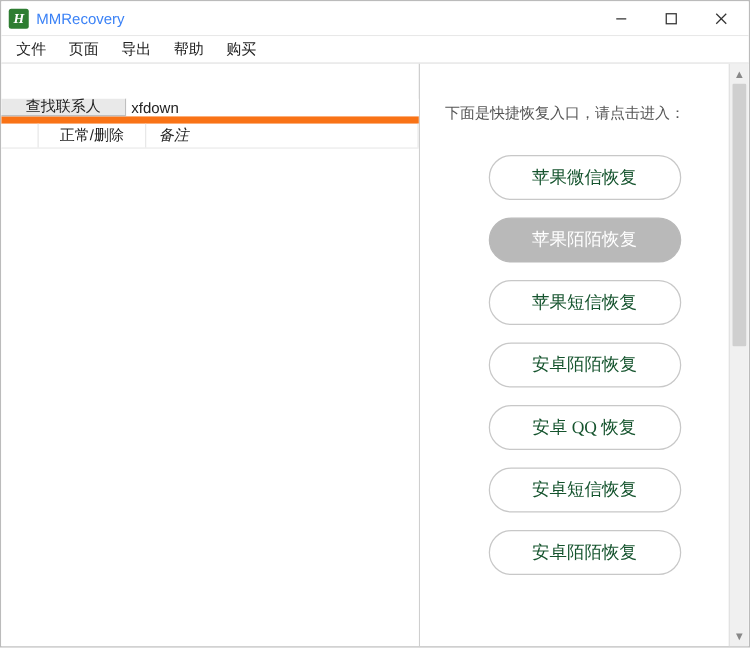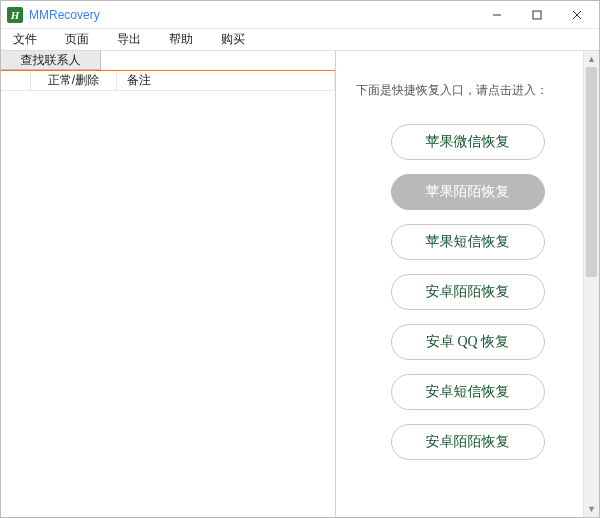--- a/index.html
+++ b/index.html
@@ -45,42 +45,43 @@
       color: #333;
     }
     .win-btn svg { width: 10px; height: 10px; stroke: #333; stroke-width: 1; fill: none; }
     .menubar {
       height: 22px;
       display: flex;
       align-items: center;
       padding: 0 4px;
       background: #fff;
       border-bottom: 1px solid #ddd;
-      gap: 12px;
+      gap: 2px;
     }
     .menubar .menu-item {
       padding: 2px 8px;
       font-size: 12px;
       color: #222;
     }
     .content {
       display: flex;
       height: calc(100% - 28px - 22px);
     }
     .left-panel {
       width: 335px;
       border-right: 1px solid #cfcfcf;
       display: flex;
       flex-direction: column;
       background: #fff;
     }
     .search-row {
       display: flex;
       height: 20px;
-      border-bottom: 1px solid #f97316;
+      border-bottom: 6px solid #f97316;
+      margin-top: 28px;
     }
     .search-label {
       width: 100px;
       background: #e9e9e9;
       border: 1px solid #bfbfbf;
       border-top: none;
       border-left: none;
       display: flex;
       align-items: center;
       justify-content: center;
@@ -107,21 +108,21 @@
     .th {
       border-right: 1px solid #e8e8e8;
       display: flex;
       align-items: center;
       justify-content: center;
       font-size: 12px;
       color: #222;
     }
     .th1 { width: 14px; }
     .th2 { width: 86px; }
-    .th3 { flex: 1; justify-content: flex-start; padding-left: 10px; }
+    .th3 { flex: 1; justify-content: flex-start; padding-left: 10px; font-style: italic; }
     .table-body { flex: 1; background: #fff; }
     .right-panel {
       flex: 1;
       position: relative;
       padding: 30px 16px 12px 16px;
       background: #fff;
     }
     .intro-text {
       font-size: 12px;
       color: #555;
@@ -210,20 +211,21 @@
   <div class="menu-item">导出</div>
   <div class="menu-item">帮助</div>
   <div class="menu-item">购买</div>
 </div>
 
 <div class="content">
 
   <div class="left-panel">
     <div class="search-row">
       <div class="search-label">查找联系人</div>
+      <input class="search-input" type="text" value="xfdown" style="">
     </div>
     <div class="table-header">
       <div class="th th1"></div>
       <div class="th th2">正常/删除</div>
       <div class="th th3">备注</div>
     </div>
     <div class="table-body"></div>
   </div>
 
   <div class="right-panel">

